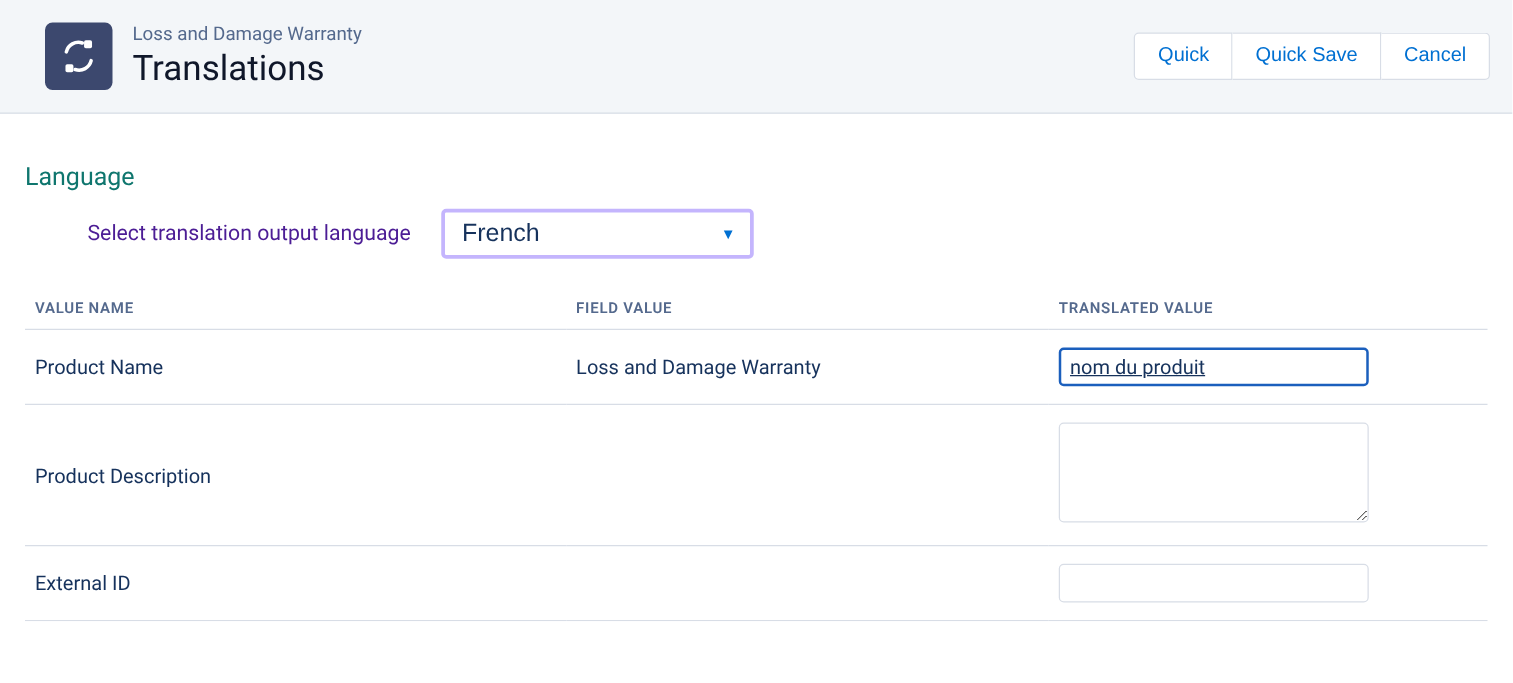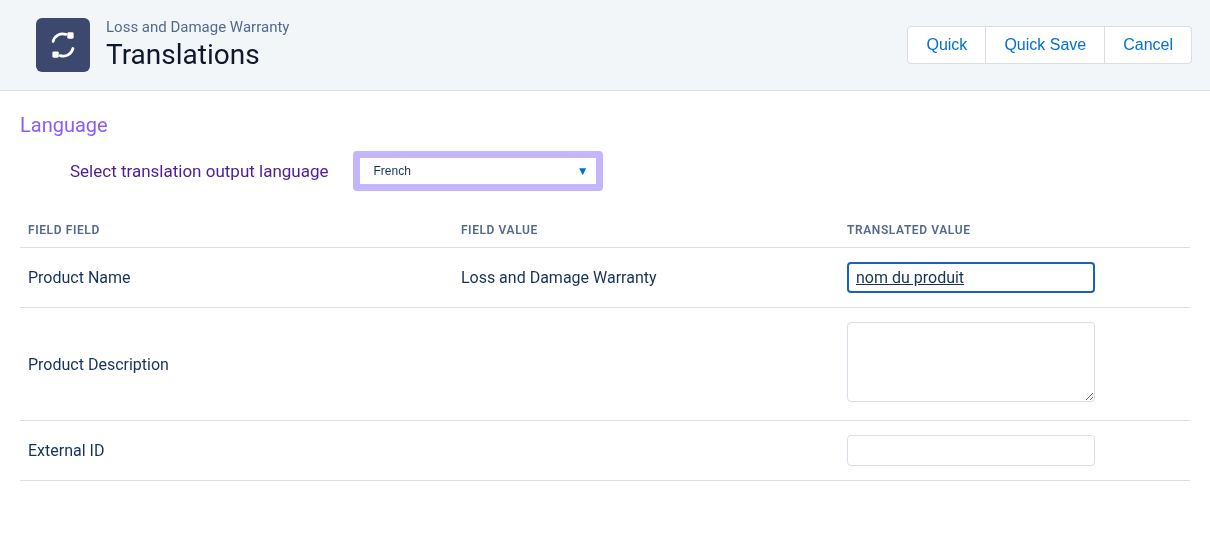--- a/index.html
+++ b/index.html
@@ -47,38 +47,38 @@
     cursor: pointer;
     line-height: 1.3;
   }
   .btn + .btn { border-left: none; }
   .btn:first-child { border-radius: 4px 0 0 4px; }
   .btn:last-child  { border-radius: 0 4px 4px 0; }
 
   
   .body { padding: 18px 20px 0 20px; }
   .section-heading {
-    font-size: 20px; font-weight: 400; color: #8b5cf6;
-    margin: 4px 0 14px 0;
+    font-size: 20px; font-weight: 400; color: #0f766e;
+    margin: 20px 0 14px 0;
   }
   .lang-row {
     display: flex; align-items: center; gap: 24px;
     padding-left: 50px;
     margin-bottom: 22px;
   }
   .lang-label { font-size: 17px; color: #4c1d95; }
   .select-wrap {
     position: relative;
     width: 250px;
   }
   .select-wrap select {
     width: 100%;
-    font-size: 12px;
+    font-size: 20px;
     padding: 6px 30px 6px 14px;
-    border: 7px solid #c4b5fd;
+    border: 3px solid #c4b5fd;
     border-radius: 4px;
     background: #fff;
     color: #16325c;
     appearance: none;
     cursor: pointer;
   }
   .select-wrap .caret {
     position: absolute; right: 14px; top: 50%; transform: translateY(-50%);
     pointer-events: none;
     color: #0070d2;
@@ -164,21 +164,21 @@
       <select>
         <option selected="">French</option>
       </select>
       <span class="caret">▼</span>
     </div>
   </div>
 
   <table class="trans">
     <thead>
       <tr>
-        <th class="col-name">FIELD FIELD</th>
+        <th class="col-name">VALUE NAME</th>
         <th class="col-value">FIELD VALUE</th>
         <th class="col-trans">TRANSLATED VALUE</th>
       </tr>
     </thead>
     <tbody id="tbody">
         <tr>
           <td class="col-name">Product Name</td>
           <td class="col-value">Loss and Damage Warranty</td>
           <td class="col-trans"><input type="text" class="tv-input focused" value="nom du produit" style=""></td>
         </tr>

